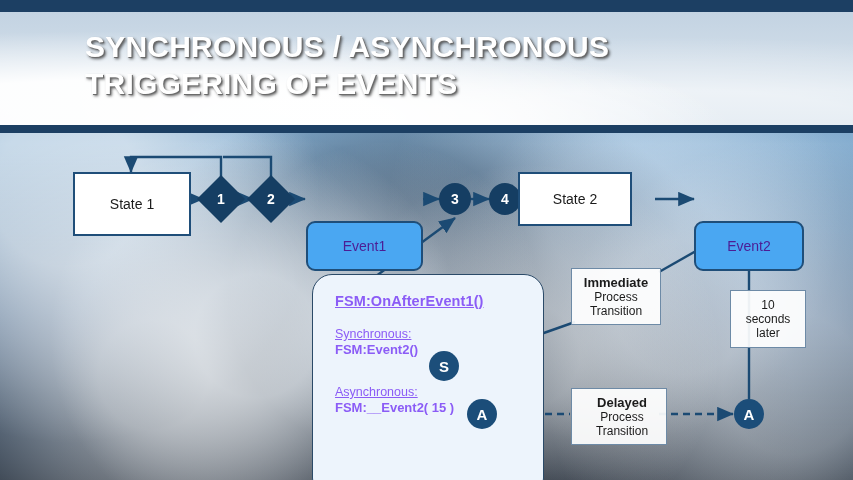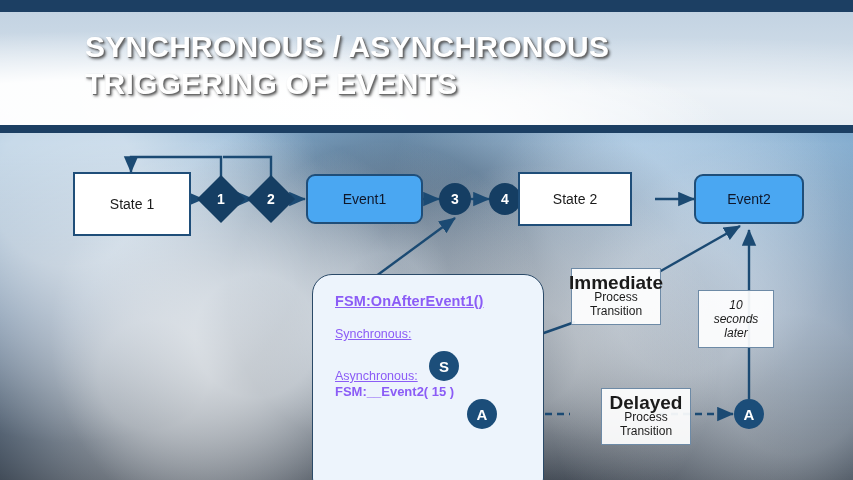--- a/index.html
+++ b/index.html
@@ -45,30 +45,31 @@
   
   #wires{position:absolute;left:0;top:0;width:853px;height:480px;}
 
   
   .node{position:absolute;box-sizing:border-box;display:flex;align-items:center;justify-content:center;}
   .state-box{
     background:#ffffff;border:2px solid #1f4e79;color:#1b1b1b;
     font-size:14px;
   }
   .event-box{
-    background:#4aa7f2;border:2px solid #1f4e79;border-radius:9px;color:#0f172a;
+    background:#4aa7f2;border:2px solid #1f4e79;border-radius:9px;color:#4c1d95;
     font-size:14px;
+    margin-top:47px;
   }
   .label-box{
     background:rgba(255,255,255,0.92);border:1px solid #5c7governor;
     color:#1b1b1b;font-size:12px;line-height:14px;text-align:center;
     display:flex;flex-direction:column;align-items:center;justify-content:center;
     border:1px solid #6d8aa6;
   }
-  .label-box .strong{font-weight:bold;font-size:19px;}
+  .label-box .strong{font-weight:bold;font-size:13px;}
 
   .fsm-card{
     position:absolute;left:312px;top:274px;width:232px;height:224px;
     background:#edf4fc;border:1px solid #2b4a68;border-radius:20px;
     box-sizing:border-box;padding:18px 0 0 22px;color:#8b5cf6;
   }
   .fsm-title{font-size:14.5px;font-weight:bold;text-decoration:underline;letter-spacing:0.1px;}
   .fsm-sub{font-size:12.5px;text-decoration:underline;margin-top:18px;}
   .fsm-code{font-size:13px;font-weight:bold;margin-top:1px;}
   .fsm-sub2{font-size:12.5px;text-decoration:underline;margin-top:28px;}
@@ -159,40 +160,41 @@
     <span>State 2</span>
   </div>
 
   <div class="node event-box" style="left:694px;top:174px;width:110px;height:50px;">
     <span>Event2</span>
   </div>
 
   <div class="fsm-card">
     <div class="fsm-title">FSM:OnAfterEvent1()</div>
     <div class="fsm-sub">Synchronous:</div>
+    <div class="fsm-code">FSM:Event2()</div>
     <div class="fsm-sub2">Asynchronous:</div>
     <div class="fsm-code">FSM:__Event2( 15 )</div>
   </div>
 
   <div class="badge badge-s" style="left:429px;top:351px;">S</div>
   <div class="badge" style="left:467px;top:399px;">A</div>
 
   <div class="label-box" style="position:absolute;left:571px;top:268px;width:88px;height:55px;">
     <div class="strong">Immediate</div>
     <div>Process</div>
     <div>Transition</div>
   </div>
 
-  <div class="label-box" style="position:absolute;left:601px;top:388px;width:88px;height:55px;">
+  <div class="label-box" style="position:absolute;left:571px;top:388px;width:88px;height:55px;padding-left:6px;">
     <div class="strong">Delayed</div>
     <div>Process</div>
     <div>Transition</div>
   </div>
 
-  <div class="label-box" style="position:absolute;left:698px;top:290px;width:74px;height:56px;font-style:italic;">
+  <div class="label-box" style="position:absolute;left:730px;top:290px;width:74px;height:56px;">
     <div>10</div>
     <div>seconds</div>
     <div>later</div>
   </div>
 
   <div class="badge" style="left:734px;top:399px;">A</div>
 
 </div>
 
 </body></html>

